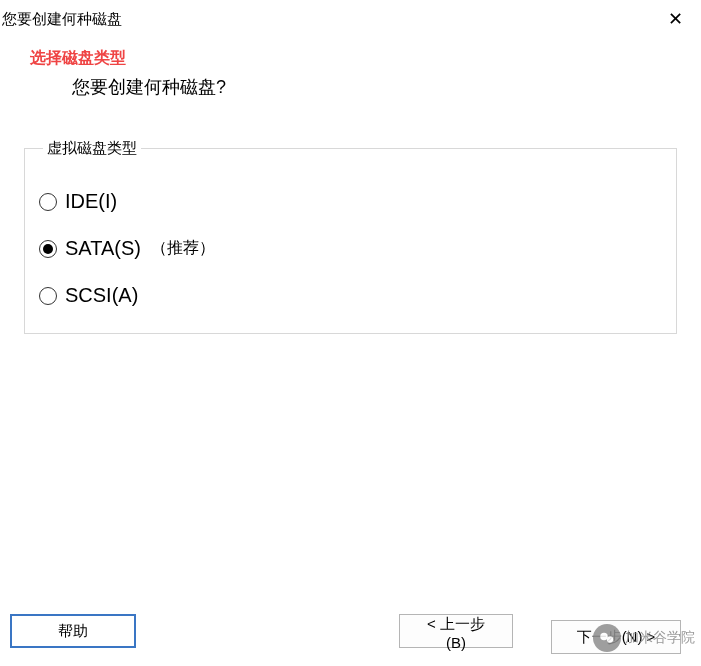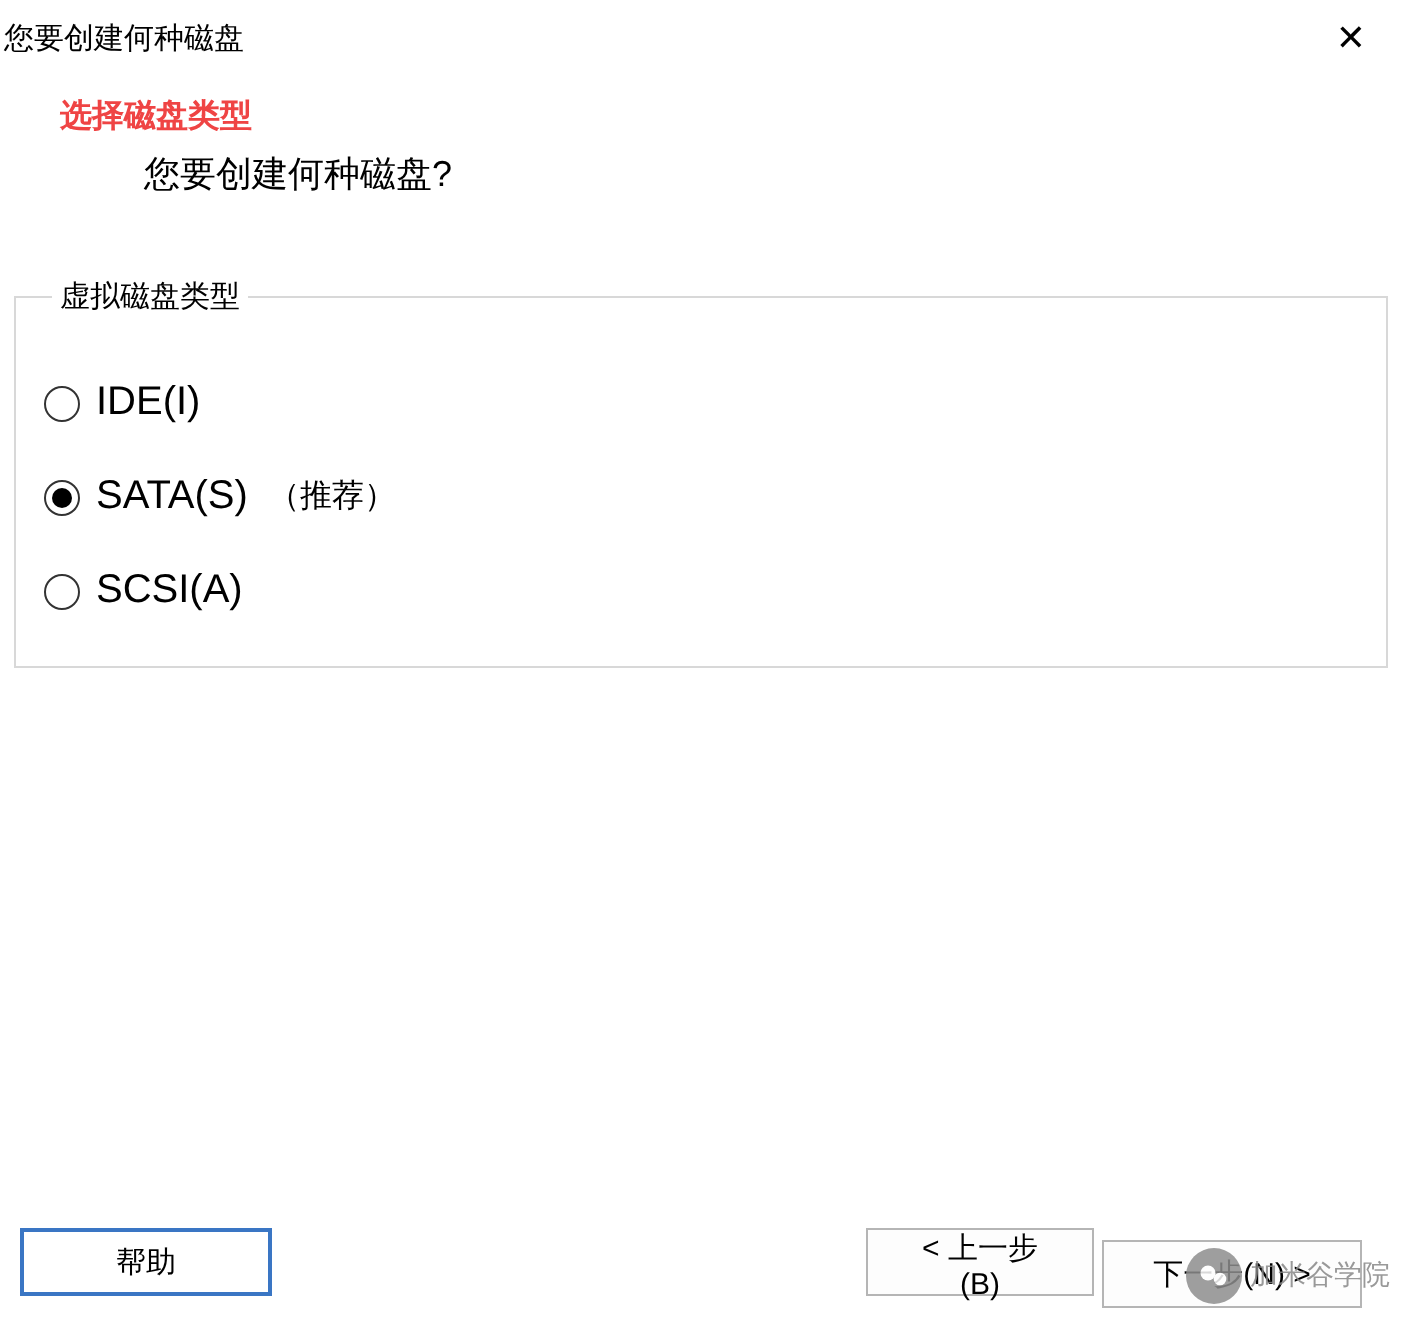--- a/index.html
+++ b/index.html
@@ -42,21 +42,21 @@
       font-weight: bold;
       color: #ef4444;
       margin-bottom: 6px;
     }
     .page-subtitle {
       font-size: 18px;
       color: #000;
       padding-left: 42px;
     }
     .content-area {
-      padding: 0 3px;
+      padding: 0 20px;
     }
     fieldset.group {
       border: 1px solid #d8d8d8;
       margin: 20px 4px 0 4px;
       padding: 22px 14px 22px 14px;
       position: relative;
     }
     fieldset.group legend {
       font-size: 15px;
       color: #000;
@@ -102,20 +102,21 @@
       margin-left: 10px;
     }
     .footer {
       position: absolute;
       bottom: 12px;
       left: 0;
       right: 0;
       display: flex;
       align-items: center;
       padding: 0 10px;
+      gap: 34px;
     }
     .btn {
       height: 34px;
       padding: 0 20px;
       background: #fdfdfd;
       border: 1px solid #b5b5b5;
       font-size: 15px;
       color: #000;
       cursor: pointer;
       font-family: inherit;

